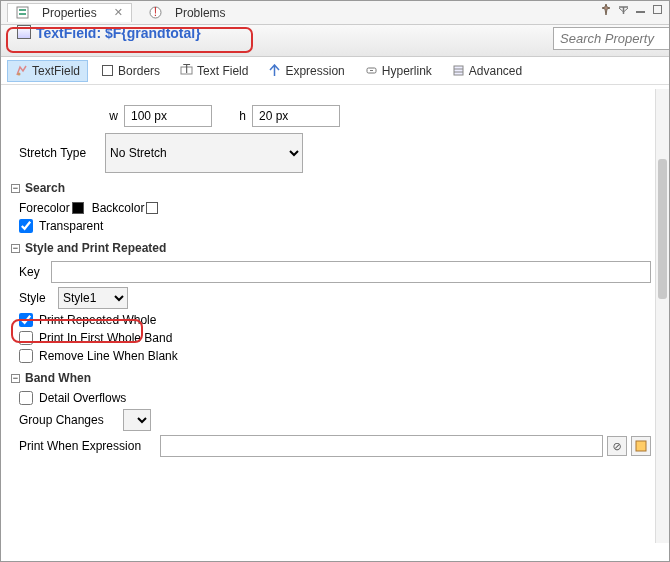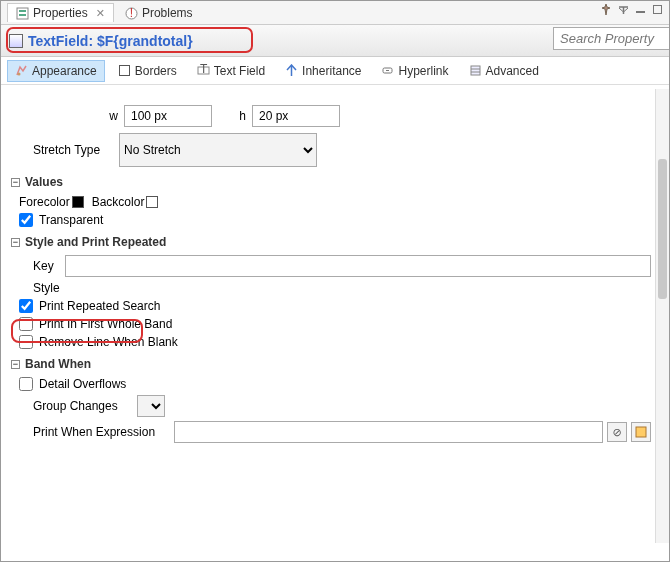--- a/index.html
+++ b/index.html
@@ -1,45 +1,45 @@
 <!DOCTYPE html>
 <html><head>
   <meta charset="utf-8">
   <style>
     * { box-sizing: border-box; margin: 0; padding: 0; font-family: "Segoe UI", Tahoma, Arial, sans-serif; font-size: 12px; }
     body { background: #fff; width: 670px; height: 562px; border: 1px solid #999; overflow: hidden; position: relative; }
 
     .top-tabs { display: flex; align-items: center; height: 24px; background: #f5f5f5; border-bottom: 1px solid #ccc; padding-left: 6px; position: relative; }
-    .top-tab { display: flex; align-items: flex-end; padding: 2px 8px; color: #333; cursor: pointer; border-top: 1px solid #ccc; border-left: 1px solid #ccc; border-right: 1px solid #ccc; background: #fff; margin-right: 2px; gap: 4px; }
+    .top-tab { display: flex; align-items: flex-start; padding: 2px 8px; color: #333; cursor: pointer; border-top: 1px solid #ccc; border-left: 1px solid #ccc; border-right: 1px solid #ccc; background: #fff; margin-right: 8px; gap: 13px; }
     .top-tab.active { background: #fff; }
     .top-tab .close-x { font-size: 11px; color: #888; margin-left: 4px; }
     .top-tab-inactive { border: 1px solid transparent; background: transparent; }
 
-    .title-row { display: flex; align-items: center; height: 32px; padding: 0 8px; background: linear-gradient(#f9f9f9, #e8e8e8); border-bottom: 1px solid #ccc; position: relative; }
+    .title-row { display: flex; height: 32px; padding: 0 16px; background: linear-gradient(#f9f9f9, #e8e8e8); border-bottom: 1px solid #ccc; position: relative; }
     .title-icon { width: 14px; height: 14px; border: 1px solid #666; margin-right: 5px; background: linear-gradient(#fff, #d0d0ff); }
     .title-text { color: #3366cc; font-weight: 600; font-size: 14px; }
     .title-highlight { position: absolute; left: 5px; top: 2px; width: 247px; height: 26px; border: 2.5px solid #d93030; border-radius: 7px; pointer-events: none; }
     .search-box { position: absolute; right: -4px; top: 2px; border: 1px solid #aaa; background: #fff; padding: 3px 6px; color: #777; font-style: italic; font-size: 13px; overflow: hidden; width: 120px; }
 
     .sub-tabs { display: flex; align-items: center; height: 28px; padding: 0 6px; border-bottom: 1px solid #ddd; gap: 6px; background: #fff; }
     .sub-tab { display: flex; align-items: center; padding: 3px 7px; cursor: pointer; color: #333; gap: 4px; }
     .sub-tab.active { background: #cfe7fb; border: 1px solid #9bc7f0; }
 
     .content { position: relative; padding: 8px 18px 0 18px; }
 
     .row { display: flex; align-items: center; margin-bottom: 4px; }
-    .row > label { margin-right: 6px; margin-left: 14px; }
+    .row > label { margin-right: 6px; }
 
     .section-header { display: flex; align-items: center; font-weight: 700; color: #333; margin: 8px 0 6px -8px; font-size: 13px; }
     .section-header .toggle { width: 9px; height: 9px; border: 1px solid #888; margin-right: 5px; font-size: 9px; line-height: 7px; text-align: center; color: #555; }
 
     .dim-row { display: flex; align-items: center; gap: 6px; margin-left: 85px; }
     .dim-row label { width: 14px; text-align: right; }
     input[type="text"].num { width: 88px; height: 22px; border: 1px solid #aaa; padding: 2px 6px; }
-    select.stretch { width: 198px; height: 34px; border: 1px solid #aaa; background: #f3f3f3; }
+    select.stretch { width: 198px; height: 40px; border: 1px solid #aaa; background: #f3f3f3; }
     select.small { border: 1px solid #aaa; height: 22px; background: #f3f3f3; }
     input[type="text"].wide { flex: 1; height: 22px; border: 1px solid #aaa; padding: 2px 6px; }
 
     .checkbox-row { display: flex; align-items: center; gap: 6px; margin-bottom: 4px; }
     .checkbox-row input[type="checkbox"] { width: 14px; height: 14px; }
 
     .color-swatch { width: 12px; height: 12px; border: 1px solid #555; display: inline-block; vertical-align: middle; margin: 0 8px 0 2px; }
     .color-swatch.black { background: #000; }
     .color-swatch.empty { background: #fff; }
 
@@ -103,40 +103,40 @@
   <div class="title-highlight"></div>
   <div class="search-box">Search Property</div>
 </div>
 
 <div class="sub-tabs">
   <div class="sub-tab active">
     <span class="tp-icon"><svg viewBox="0 0 13 13">
           <path d="M2 11L5 3L8 7L11 2" fill="none" stroke="#d88" stroke-width="1.5"></path>
           <circle cx="4" cy="10" r="1.5" fill="#c96"></circle>
         </svg></span>
-    <span>Appearance</span>
+    <span>TextField</span>
   </div>
   <div class="sub-tab">
     <span class="tp-icon"><svg viewBox="0 0 13 13">
           <rect x="1.5" y="1.5" width="10" height="10" fill="none" stroke="#555"></rect>
         </svg></span>
     <span>Borders</span>
   </div>
   <div class="sub-tab">
     <span class="tp-icon"><svg viewBox="0 0 13 13">
           <rect x="1" y="3" width="11" height="7" fill="#fff" stroke="#888"></rect>
           <text x="3" y="9" font-size="7" fill="#555">T</text>
         </svg></span>
     <span>Text Field</span>
   </div>
   <div class="sub-tab">
     <span class="tp-icon"><svg viewBox="0 0 13 13">
           <path d="M6.5 1L6.5 12M2 6L6.5 1L11 6" fill="none" stroke="#47c" stroke-width="1.5"></path>
         </svg></span>
-    <span>Inheritance</span>
+    <span>Expression</span>
   </div>
   <div class="sub-tab">
     <span class="tp-icon"><svg viewBox="0 0 13 13">
           <rect x="2" y="4" width="9" height="5" rx="1.5" fill="none" stroke="#777"></rect>
           <line x1="5" y1="6.5" x2="8" y2="6.5" stroke="#777"></line>
         </svg></span>
     <span>Hyperlink</span>
   </div>
   <div class="sub-tab">
     <span class="tp-icon"><svg viewBox="0 0 13 13">
@@ -159,21 +159,21 @@
 
   <div class="row">
     <label style="width:80px;">Stretch Type</label>
     <select class="stretch">
       <option>No Stretch</option>
     </select>
   </div>
 
   <div class="section-header">
     <span class="toggle">−</span>
-    <span>Values</span>
+    <span>Search</span>
   </div>
   <div class="row color-inline">
     <span>Forecolor</span>
     <span class="color-swatch black"></span>
     <span>Backcolor</span>
     <span class="color-swatch empty"></span>
   </div>
   <div class="checkbox-row">
     <input type="checkbox" checked="" style="">
     <span>Transparent</span>
@@ -182,24 +182,27 @@
   <div class="section-header">
     <span class="toggle">−</span>
     <span>Style and Print Repeated</span>
   </div>
   <div class="row">
     <label class="key-label">Key</label>
     <input type="text" class="wide" style="width: 560px;" value="">
   </div>
   <div class="row">
     <label class="style-label">Style</label>
+    <select class="small" style="width:70px;">
+      <option>Style1</option>
+    </select>
   </div>
   <div class="checkbox-row">
     <input type="checkbox" checked="" style="">
-    <span>Print Repeated Search</span>
+    <span>Print Repeated Whole</span>
   </div>
   <div class="checkbox-row">
     <input type="checkbox" style="">
     <span>Print In First Whole Band</span>
   </div>
   <div class="checkbox-row">
     <input type="checkbox" style="">
     <span>Remove Line When Blank</span>
   </div>
 

